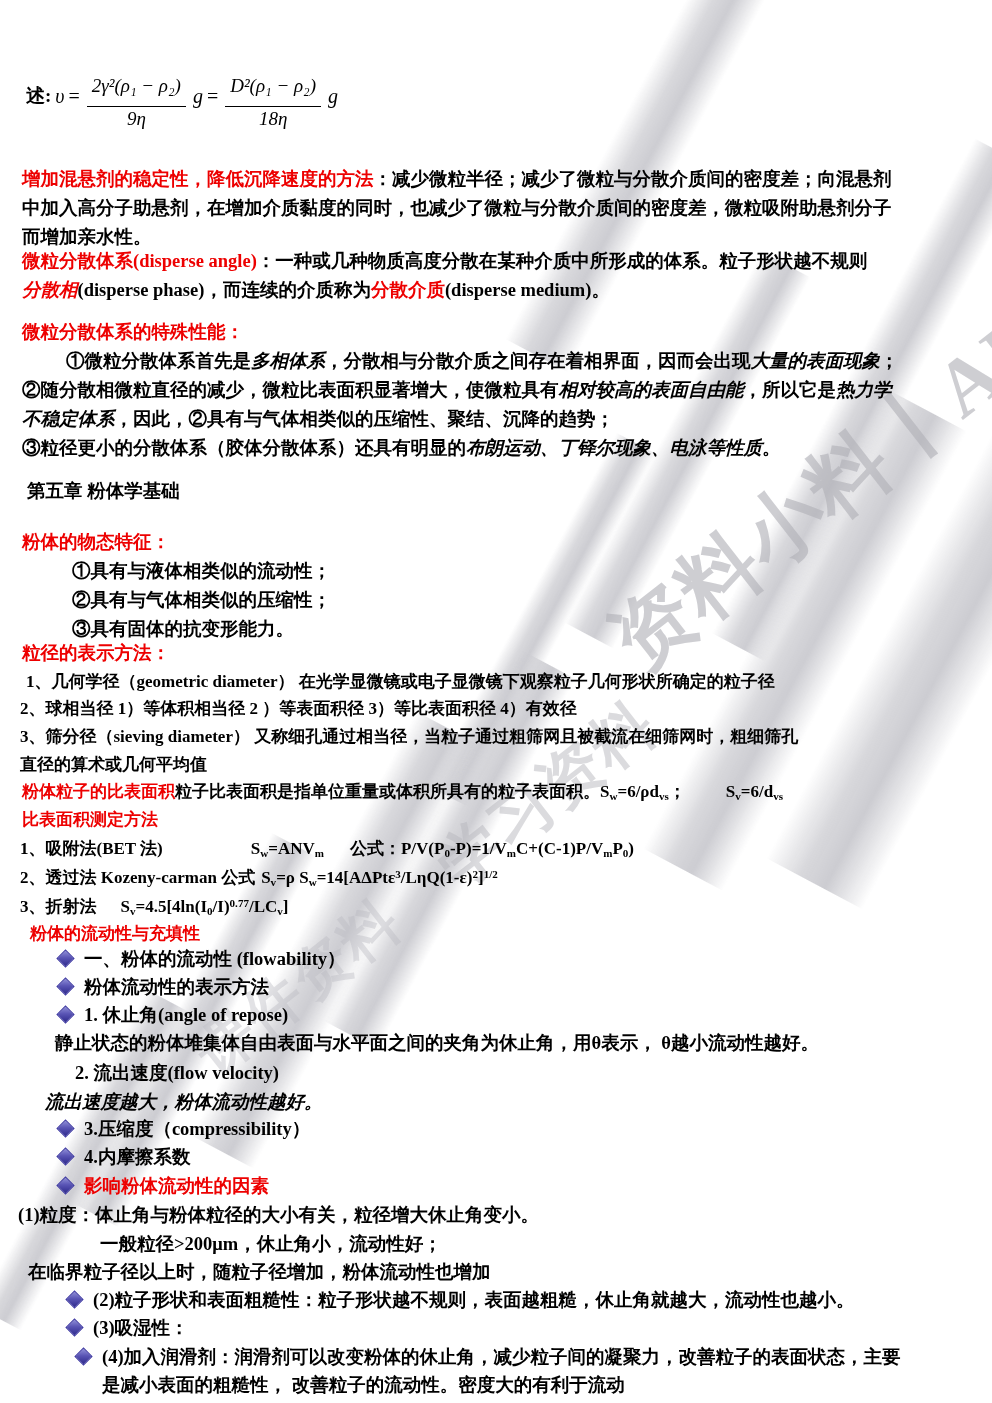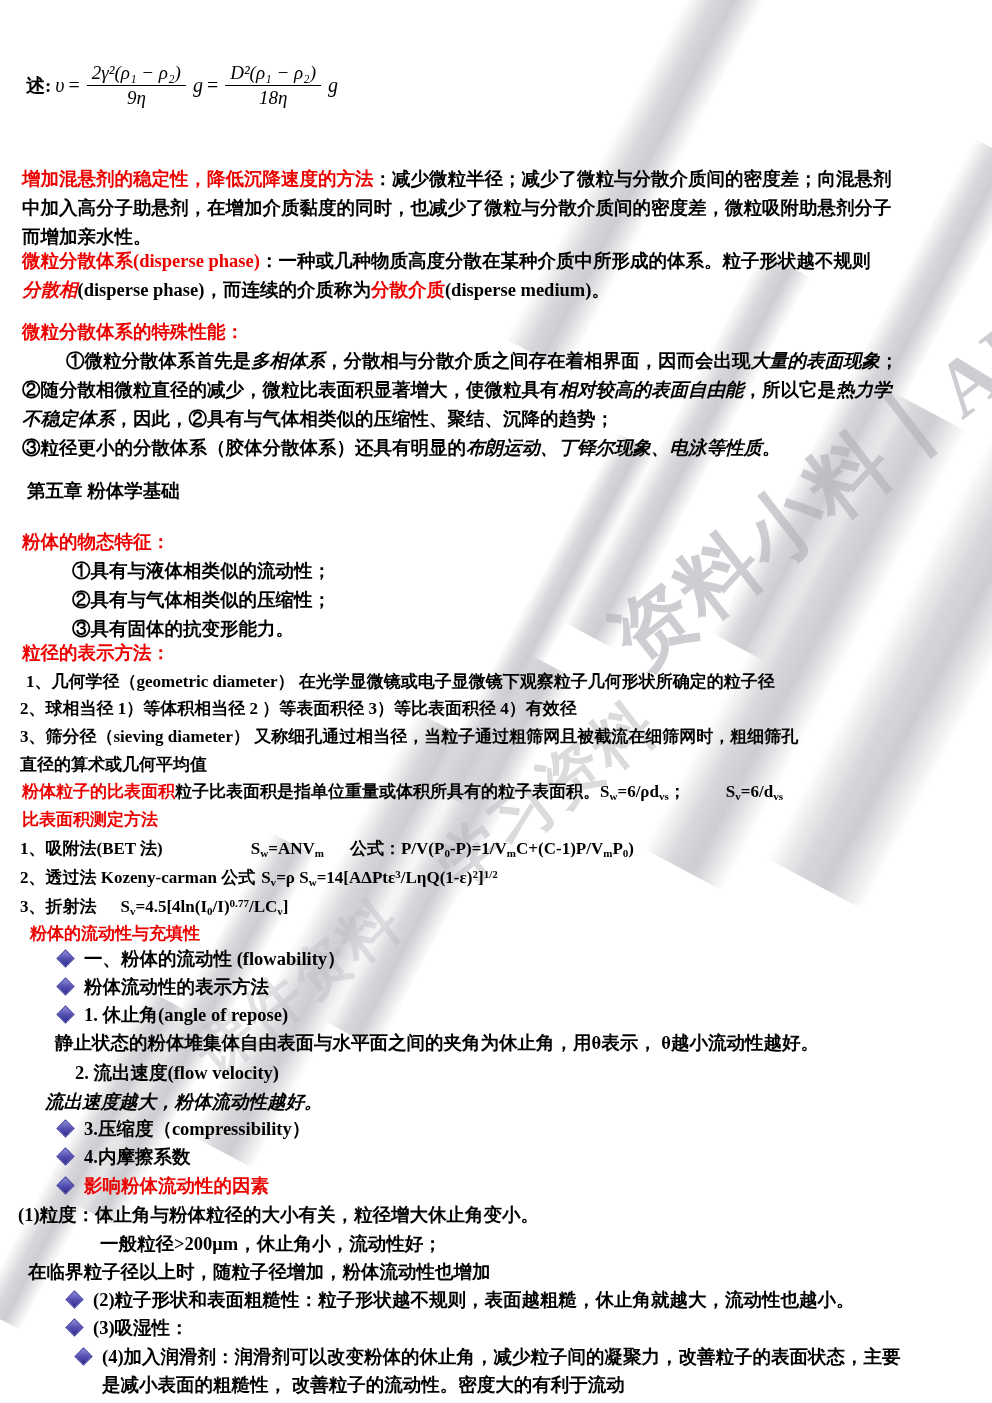--- a/index.html
+++ b/index.html
@@ -85,23 +85,24 @@
   #formula .lead { font-weight: bold; font-size: 19px; }
   .frac {
     display: inline-flex;
     flex-direction: column;
     align-items: center;
     vertical-align: middle;
     font-style: italic;
     margin: 0 3px;
   }
   .frac .num {
-    padding: 0 5px 1px 5px;
+    padding: 0 5px 9px 5px;
     border-bottom: 1.4px solid #000;
     font-size: 19px;
+    margin-top: 13px;
   }
   .frac .den {
     padding: 1px 5px 0 5px;
     font-size: 19px;
   }
   .ital { font-style: italic; }
 </style>
 </head>
 <body>
 
@@ -145,21 +146,21 @@
       <span class="ital">g</span>
     </div>
 
     <div class="ln sz18 b" style="left:22px; top:170px;">
       <span class="red">增加混悬剂的稳定性，降低沉降速度的方法</span><span>：减少微粒半径；减少了微粒与分散介质间的密度差；向混悬剂</span>
     </div>
     <div class="ln sz18 b" style="left:22px; top:199px;">中加入高分子助悬剂，在增加介质黏度的同时，也减少了微粒与分散介质间的密度差，微粒吸附助悬剂分子</div>
     <div class="ln sz18 b" style="left:22px; top:228px;">而增加亲水性。</div>
 
     <div class="ln sz18 b" style="left:22px; top:252px;">
-      <span class="red">微粒分散体系(disperse phase)</span><span>：一种或几种物质高度分散在某种介质中所形成的体系。粒子形状越不规则</span>
+      <span class="red">微粒分散体系(disperse angle)</span><span>：一种或几种物质高度分散在某种介质中所形成的体系。粒子形状越不规则</span>
     </div>
     <div class="ln sz18 b" style="left:22px; top:281px;">
       <span class="red i">分散相</span><span>(disperse phase)，而连续的介质称为</span><span class="red">分散介质</span><span>(disperse medium)。</span>
     </div>
 
     <div class="ln sz18 b red" style="left:22px; top:323px;">微粒分散体系的特殊性能：</div>
     <div class="ln sz18 b" style="left:22px; top:352px;margin-left:44px;">
       <span>①微粒分散体系首先是</span><span class="i">多相体系</span><span>，分散相与分散介质之间存在着相界面，因而会出现</span><span class="i">大量的表面现象</span><span>；</span>
     </div>
     <div class="ln sz18 b" style="left:22px; top:381px;">

